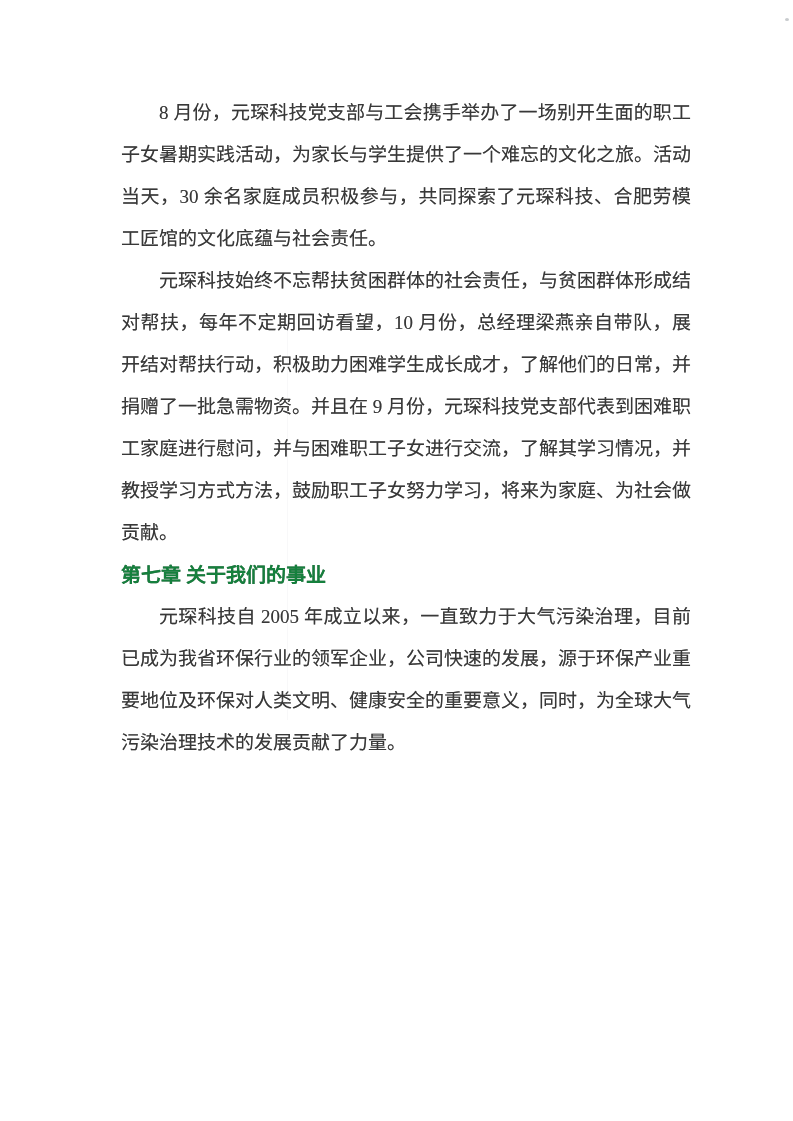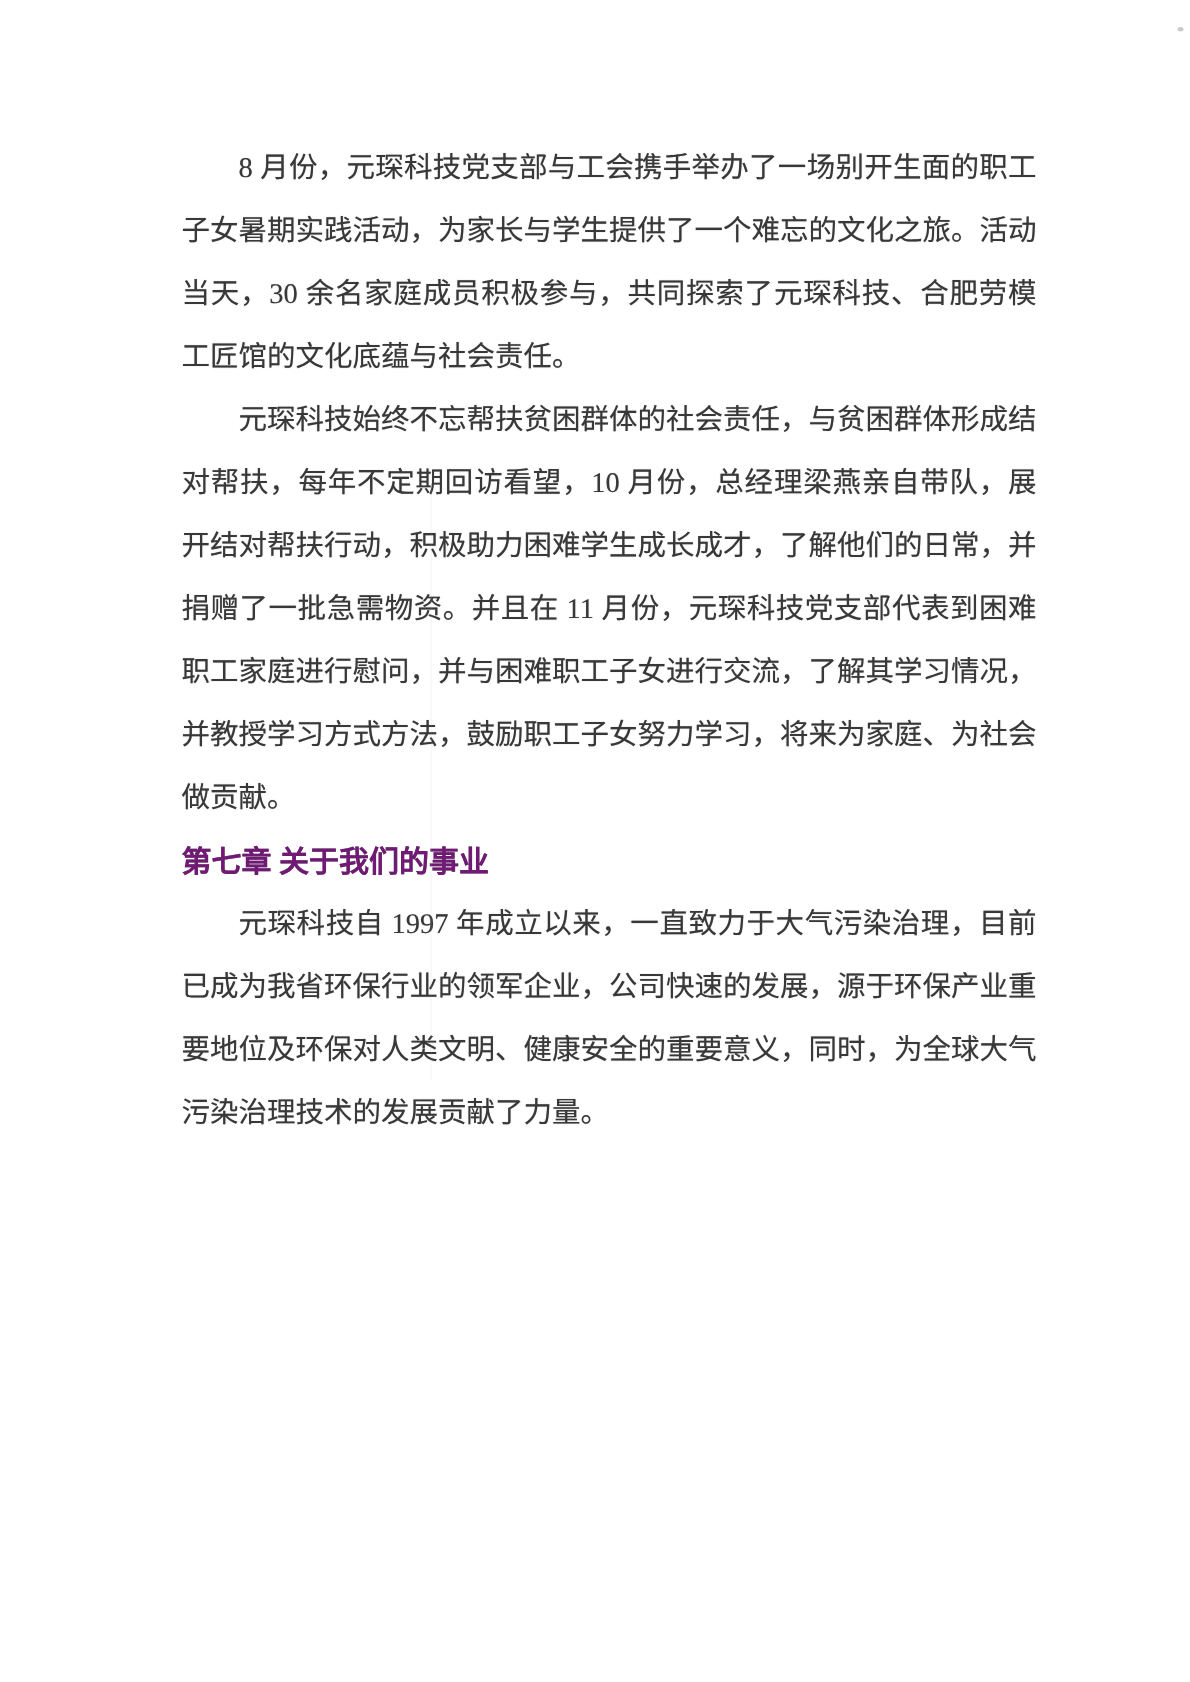--- a/index.html
+++ b/index.html
@@ -31,21 +31,21 @@
     text-align: justify;
     text-indent: 2em;
     text-shadow: 0 0 0.6px rgba(70,70,70,0.55);
   }
   .chapter-heading {
     margin: 0;
     padding: 0;
     font-size: 20px;
     line-height: 42px;
     font-weight: 700;
-    color: #701a75;
+    color: #15803d;
     text-align: left;
     text-indent: 0;
     text-shadow: 0 0 0.4px rgba(30,30,30,0.6);
   }
   
   .speck {
     position: absolute;
     left: 785px;
     top: 18px;
     width: 4px;
@@ -63,19 +63,19 @@
     background: #b9bdc2;
     opacity: 0.10;
   }
 </style>
 </head>
 <body>
 
 <div class="page">
   <div class="content">
     <p class="body-para">8 月份，元琛科技党支部与工会携手举办了一场别开生面的职工子女暑期实践活动，为家长与学生提供了一个难忘的文化之旅。活动当天，30 余名家庭成员积极参与，共同探索了元琛科技、合肥劳模工匠馆的文化底蕴与社会责任。</p>
-    <p class="body-para">元琛科技始终不忘帮扶贫困群体的社会责任，与贫困群体形成结对帮扶，每年不定期回访看望，10 月份，总经理梁燕亲自带队，展开结对帮扶行动，积极助力困难学生成长成才，了解他们的日常，并捐赠了一批急需物资。并且在 11 月份，元琛科技党支部代表到困难职工家庭进行慰问，并与困难职工子女进行交流，了解其学习情况，并教授学习方式方法，鼓励职工子女努力学习，将来为家庭、为社会做贡献。</p>
+    <p class="body-para">元琛科技始终不忘帮扶贫困群体的社会责任，与贫困群体形成结对帮扶，每年不定期回访看望，10 月份，总经理梁燕亲自带队，展开结对帮扶行动，积极助力困难学生成长成才，了解他们的日常，并捐赠了一批急需物资。并且在 9 月份，元琛科技党支部代表到困难职工家庭进行慰问，并与困难职工子女进行交流，了解其学习情况，并教授学习方式方法，鼓励职工子女努力学习，将来为家庭、为社会做贡献。</p>
     <h2 class="chapter-heading">第七章 关于我们的事业</h2>
-    <p class="body-para">元琛科技自 1997 年成立以来，一直致力于大气污染治理，目前已成为我省环保行业的领军企业，公司快速的发展，源于环保产业重要地位及环保对人类文明、健康安全的重要意义，同时，为全球大气污染治理技术的发展贡献了力量。</p>
+    <p class="body-para">元琛科技自 2005 年成立以来，一直致力于大气污染治理，目前已成为我省环保行业的领军企业，公司快速的发展，源于环保产业重要地位及环保对人类文明、健康安全的重要意义，同时，为全球大气污染治理技术的发展贡献了力量。</p>
   </div>
   <div class="speck"></div>
   <div class="scratch"></div>
 </div>
 
 </body></html>

